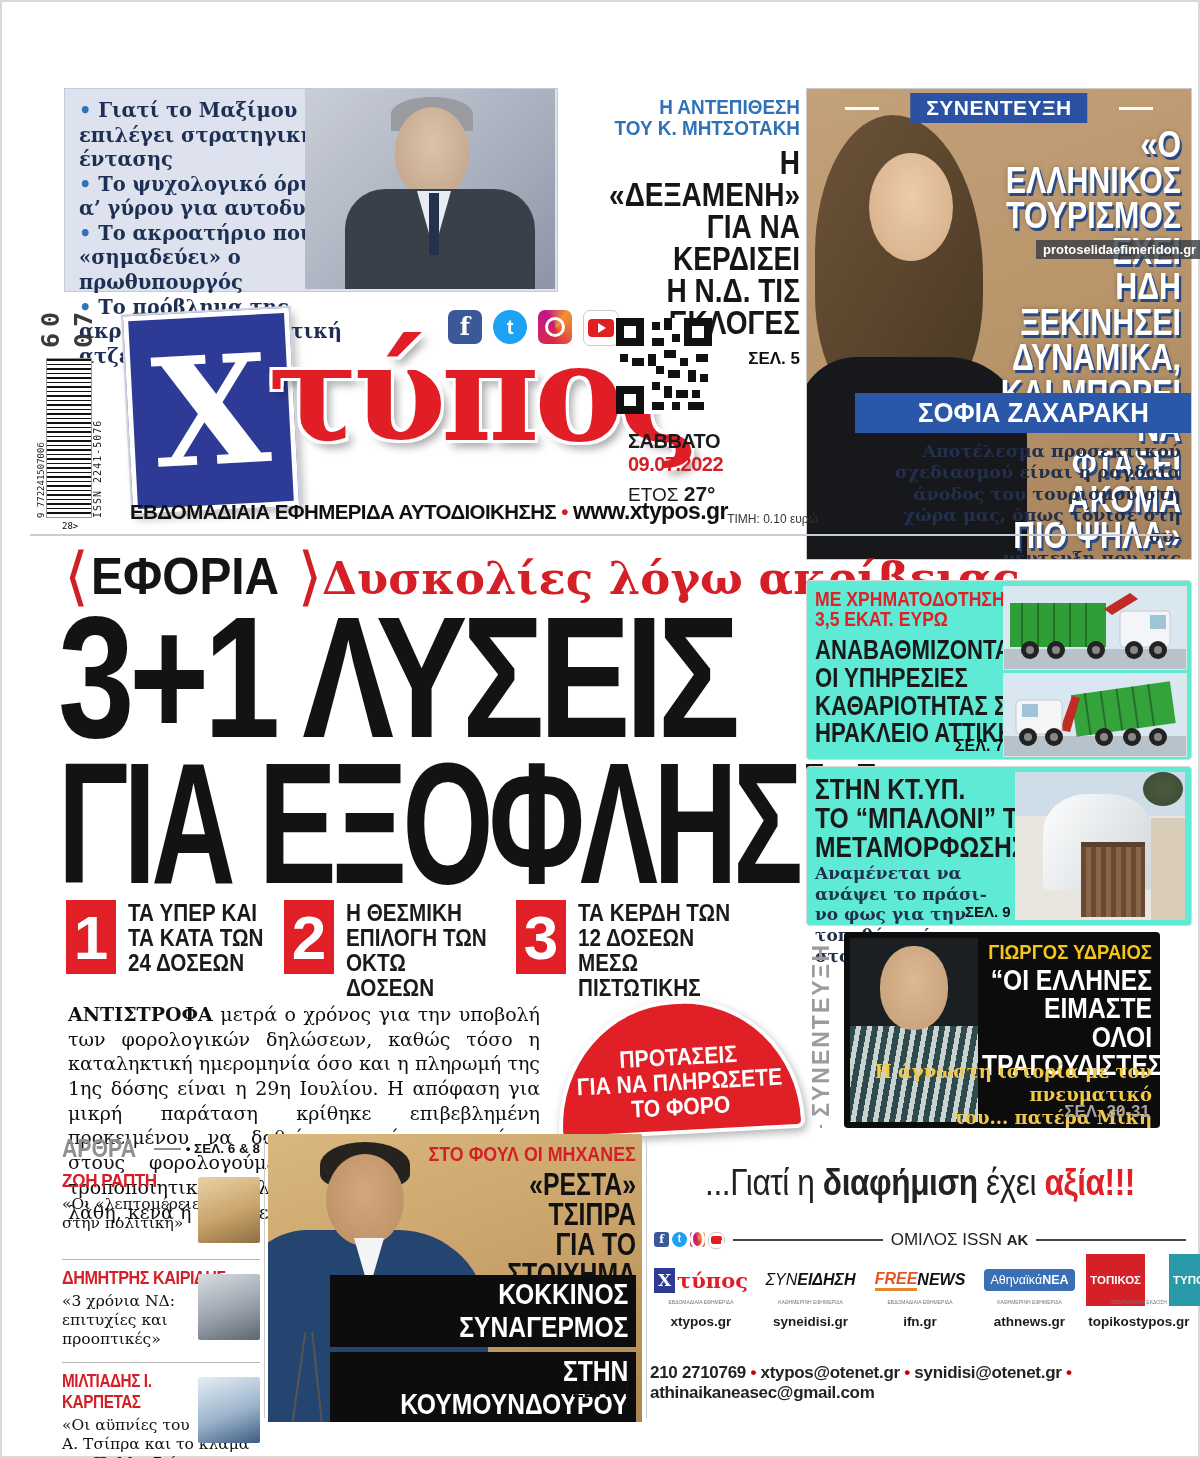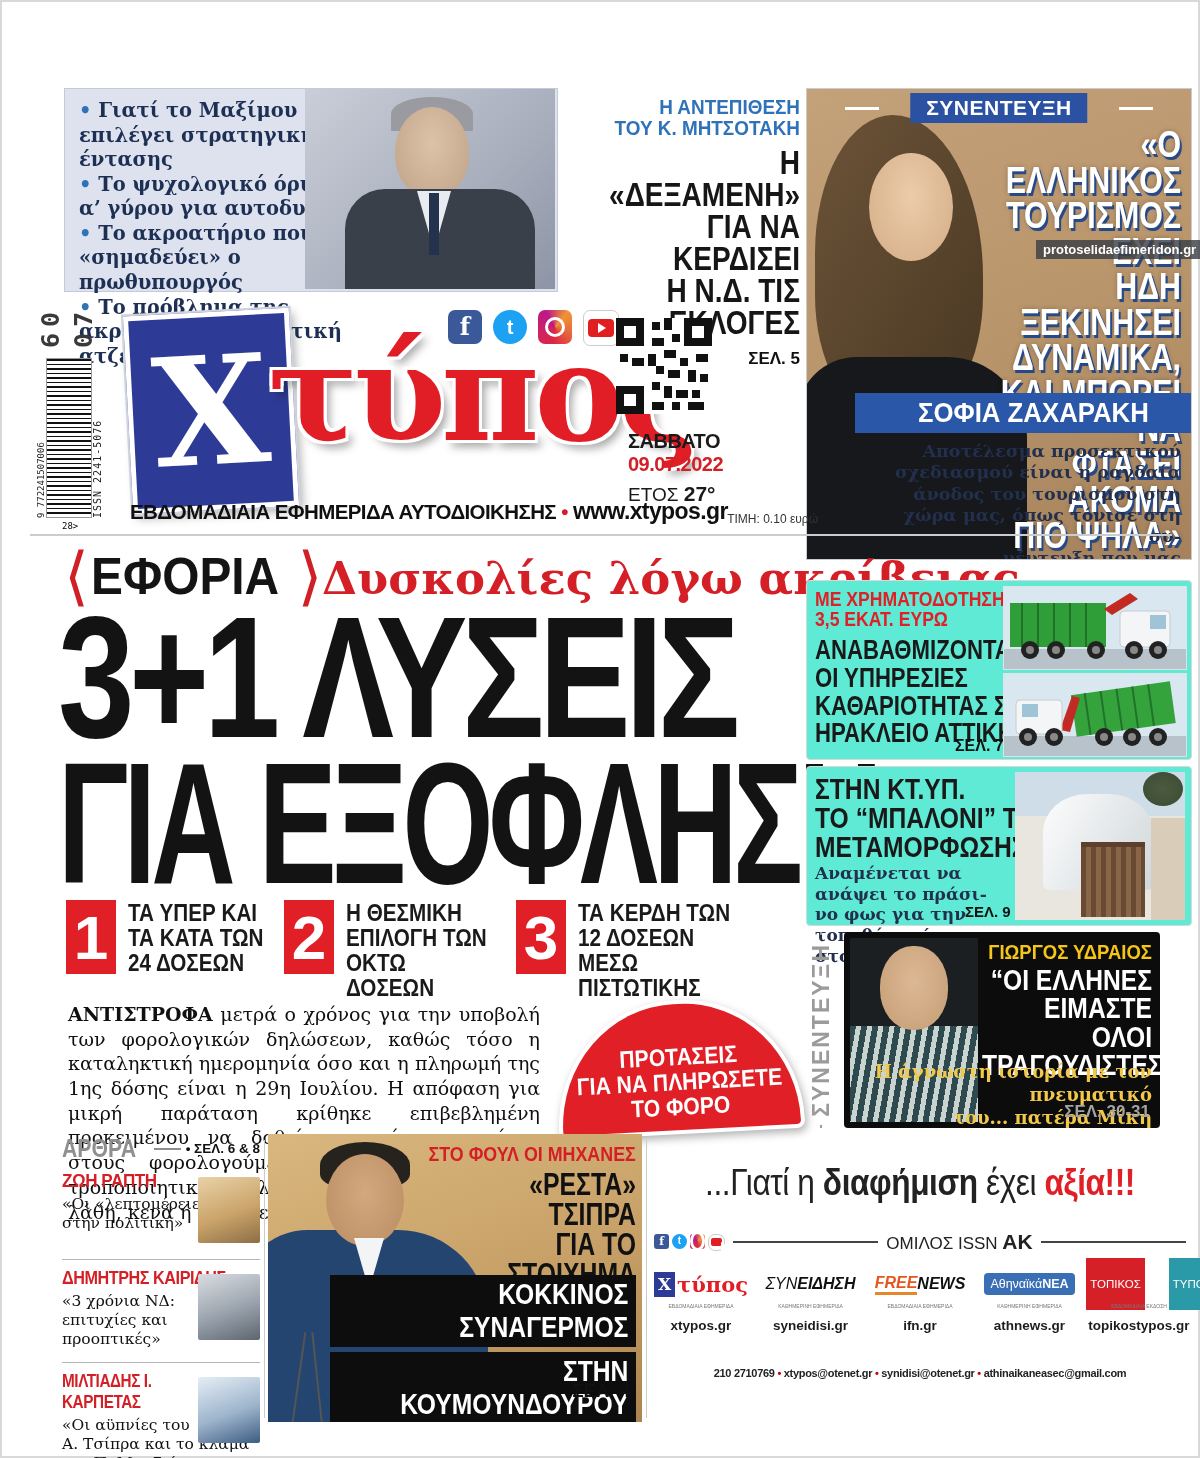--- a/index.html
+++ b/index.html
@@ -119,38 +119,38 @@
   .ts-kicker{color:#d41f26;font-weight:800;font-size:21px;}
   .ts-head-t{color:#111;font-weight:800;font-size:31px;line-height:.97;text-align:right;}
   .ts-alert span{display:inline-block;background:#0d0d0d;color:#fff;font-weight:800;font-size:29px;padding:3px 9px;margin-top:5px;}
   
   .ad-head{font-size:36px;color:#222;text-align:center;letter-spacing:-0.5px;}
   .ad-head b{font-weight:800;}
   .ad-head .red{color:#e01f26;font-weight:800;}
   .ad-group{display:flex;align-items:center;gap:8px;}
   .ad-gline{flex:1;border-top:2px solid #444;}
   .ad-glabel{font-size:17px;color:#222;white-space:nowrap;}
-  .ad-glabel b{font-size:21px;font-weight:800;}
+  .ad-glabel b{font-size:15px;font-weight:800;}
   .brand{width:102px;text-align:center;}
   .brand .logo{height:36px;display:flex;align-items:center;justify-content:center;}
   .brand .sub{font-size:5px;color:#777;margin-top:1px;height:7px;overflow:hidden;}
   .brand .site{font-weight:800;font-size:13.5px;color:#1c1c1c;margin-top:8px;}
   .b-syn{font-style:italic;font-size:16px;color:#111;}
   .b-syn b{font-weight:800;}
   .b-free{font-style:italic;font-weight:800;font-size:16px;}
   .b-free .f1{color:#e8541e;border-bottom:3px solid #e8862a;}
   .b-free .f2{color:#111;}
   .b-ath{background:#3a6fb5;color:#fff;border-radius:4px;padding:4px 6px;font-size:12.5px;}
   .b-ath b{font-weight:800;}
-  .b-top span{color:#fff;font-weight:400;font-size:11.5px;padding:20px 4px;margin-left:24px;}
+  .b-top span{color:#fff;font-weight:700;font-size:11.5px;padding:20px 4px;margin-left:24px;}
   .b-top .t1{background:#d62027;}
   .b-top .t2{background:#2a9aa8;}
   .mini-xbox{width:21px;height:25px;background:#2e3b96;color:#fff;display:inline-flex;align-items:center;justify-content:center;font:bold 17px/1 "DejaVu Serif",serif;margin-right:2px;}
   .mini-rest{color:#e11e25;font-family:"DejaVu Serif",serif;font-weight:bold;font-size:21px;}
-  .ad-contact{font-weight:800;font-size:11px;color:#222;text-align:center;letter-spacing:-0.3px;}
+  .ad-contact{font-weight:800;font-size:17px;color:#222;letter-spacing:-0.3px;}
   .ad-contact .dot{color:#c00;}
 </style>
 </head>
 <body>
 
 <div class="page">
 
   <div class="abs tl-box">
     <div class="abs" style="left:14px;top:10px;width:300px;">
       <div class="bullet-line">Γιατί το Μαξίμου επιλέγει στρατηγική έντασης</div>

